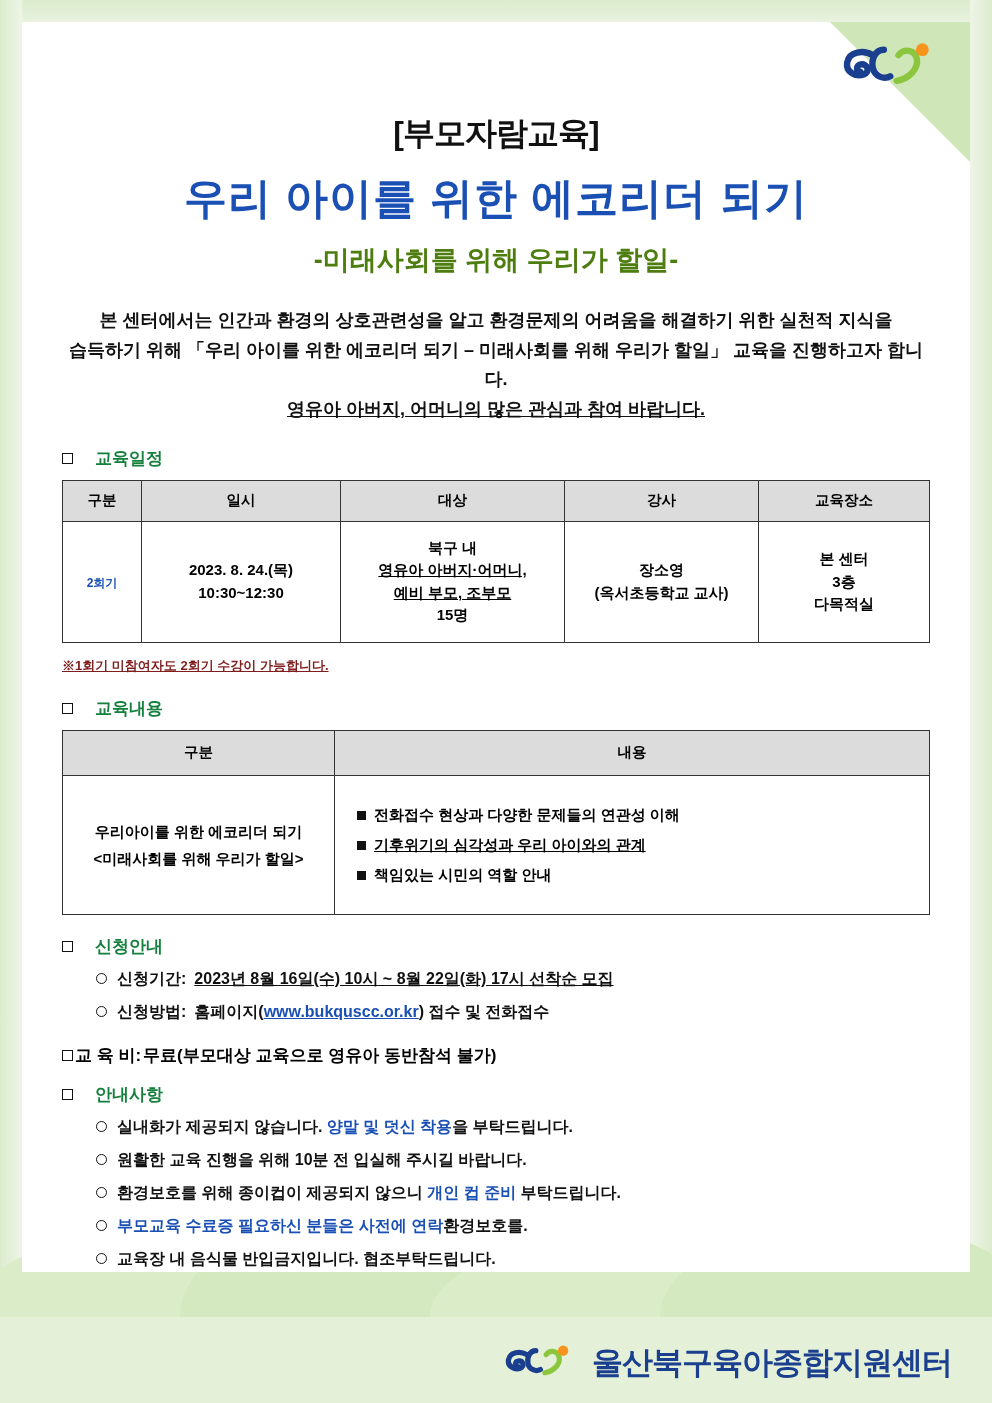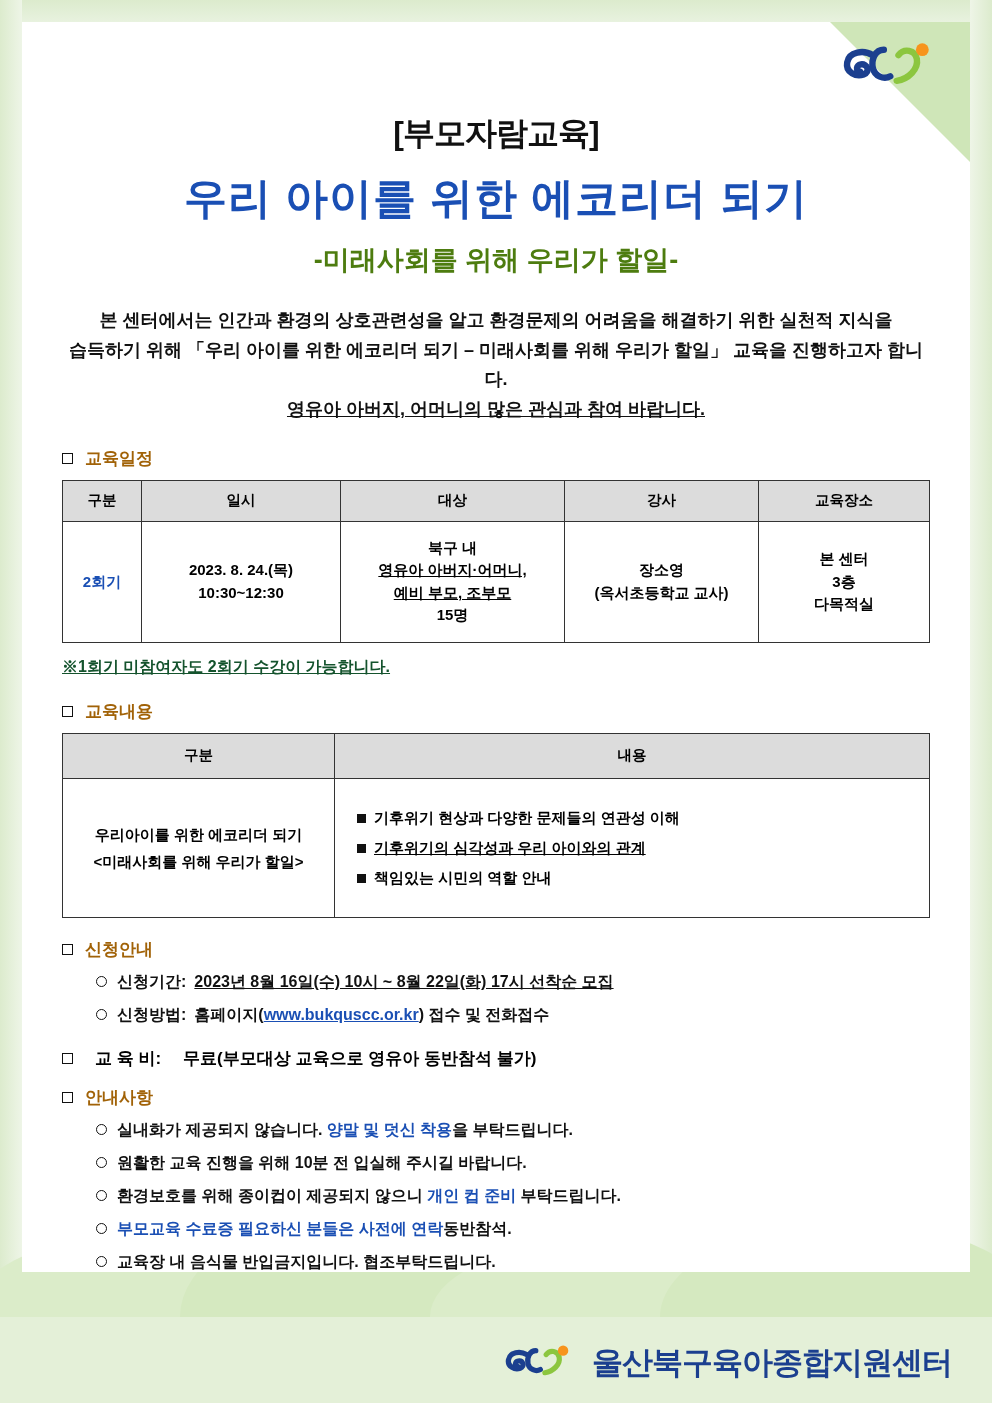--- a/index.html
+++ b/index.html
@@ -113,24 +113,24 @@
     font-size: 18px;
     font-weight: bold;
     color: #111;
     line-height: 1.65;
   }
   .intro .u { text-decoration: underline; }
   .section-head {
     margin-top: 22px;
     font-size: 17px;
     font-weight: bold;
-    color: #a16207;
+    color: #15803d;
     display: flex;
     align-items: center;
-    gap: 12px;
+    gap: 22px;
   }
   .sq {
     display: inline-block;
     width: 11px; height: 11px;
     border: 1.6px solid #111;
     box-sizing: border-box;
   }
   table {
     border-collapse: collapse;
     width: 100%;
@@ -147,28 +147,28 @@
     font-weight: bold;
     font-size: 14.5px;
     height: 28px;
   }
   table.schedule tbody td {
     height: 108px;
     font-size: 15px;
     line-height: 1.5;
     font-weight: bold;
   }
-  .round-label { color:#1a4fb4; font-weight:bold; font-size:15px;}
+  .round-label { color:#1a4fb4; font-weight:bold; font-size:12px;}
   .u { text-decoration: underline; }
   .note {
     margin-top: 14px;
-    font-size: 16px;
+    font-size: 13px;
     font-weight: bold;
     text-decoration: underline;
-    color: #14532d;
+    color: #7f1d1d;
   }
   table.content-tbl th, table.content-tbl td {
     border: 1px solid #333;
     padding: 8px;
   }
   table.content-tbl thead th {
     background: #dcdcdc;
     text-align: center;
     font-weight: bold;
     font-size: 14.5px;
@@ -225,21 +225,21 @@
     font-weight: bold;
     margin: 8px 0 0 96px;
     color: #111;
   }
   .flat-row {
     display: flex;
     align-items: flex-start;
     font-size: 17px;
     font-weight: bold;
     margin-top: 20px;
-    gap: 22px;
+    gap: 2px;
   }
   .footer-logo {
     position: absolute;
     bottom: 14px;
     right: 40px;
     display: flex;
     align-items: center;
     gap: 12px;
   }
   .footer-name {
@@ -343,21 +343,21 @@
           </tr>
         </thead>
         <tbody>
           <tr>
             <td class="left-cell">
               <div>우리아이를 위한 에코리더 되기</div>
               <div>&lt;미래사회를 위해 우리가 할일&gt;</div>
             </td>
             <td class="right-cell">
               <div>
-                <span class="bullet-sq"></span><span>기후위기 현상과 다양한 문제들의 연관성 이해</span>
+                <span class="bullet-sq"></span><span>전화접수 현상과 다양한 문제들의 연관성 이해</span>
               </div>
               <div>
                 <span class="bullet-sq"></span><span class="u">기후위기의 심각성과 우리 아이와의 관계</span>
               </div>
               <div>
                 <span class="bullet-sq"></span><span>책임있는 시민의 역할 안내</span>
               </div>
             </td>
           </tr>
         </tbody>
@@ -402,21 +402,21 @@
         <div class="li">
           <span class="circle"></span>
           <span>원활한 교육 진행을 위해 10분 전 입실해 주시길 바랍니다.</span>
         </div>
         <div class="li">
           <span class="circle"></span>
           <span><span>환경보호를 위해 종이컵이 제공되지 않으니 </span><span class="blue">개인 컵 준비</span><span> 부탁드립니다.</span></span>
         </div>
         <div class="li">
           <span class="circle"></span>
-          <span><span class="blue">부모교육 수료증 필요하신 분들은 사전에 연락</span><span>동반참석.</span></span>
+          <span><span class="blue">부모교육 수료증 필요하신 분들은 사전에 연락</span><span>환경보호를.</span></span>
         </div>
         <div class="li">
           <span class="circle"></span>
           <span>교육장 내 음식물 반입금지입니다. 협조부탁드립니다.</span>
         </div>
         <div class="li">
 
           <span class="label nowrap">문   의:</span>
           <span>울산 북구육아종합지원센터 ☎052-285-0756(내선번호 204) 보육전문요원 한소원</span>
         </div>

